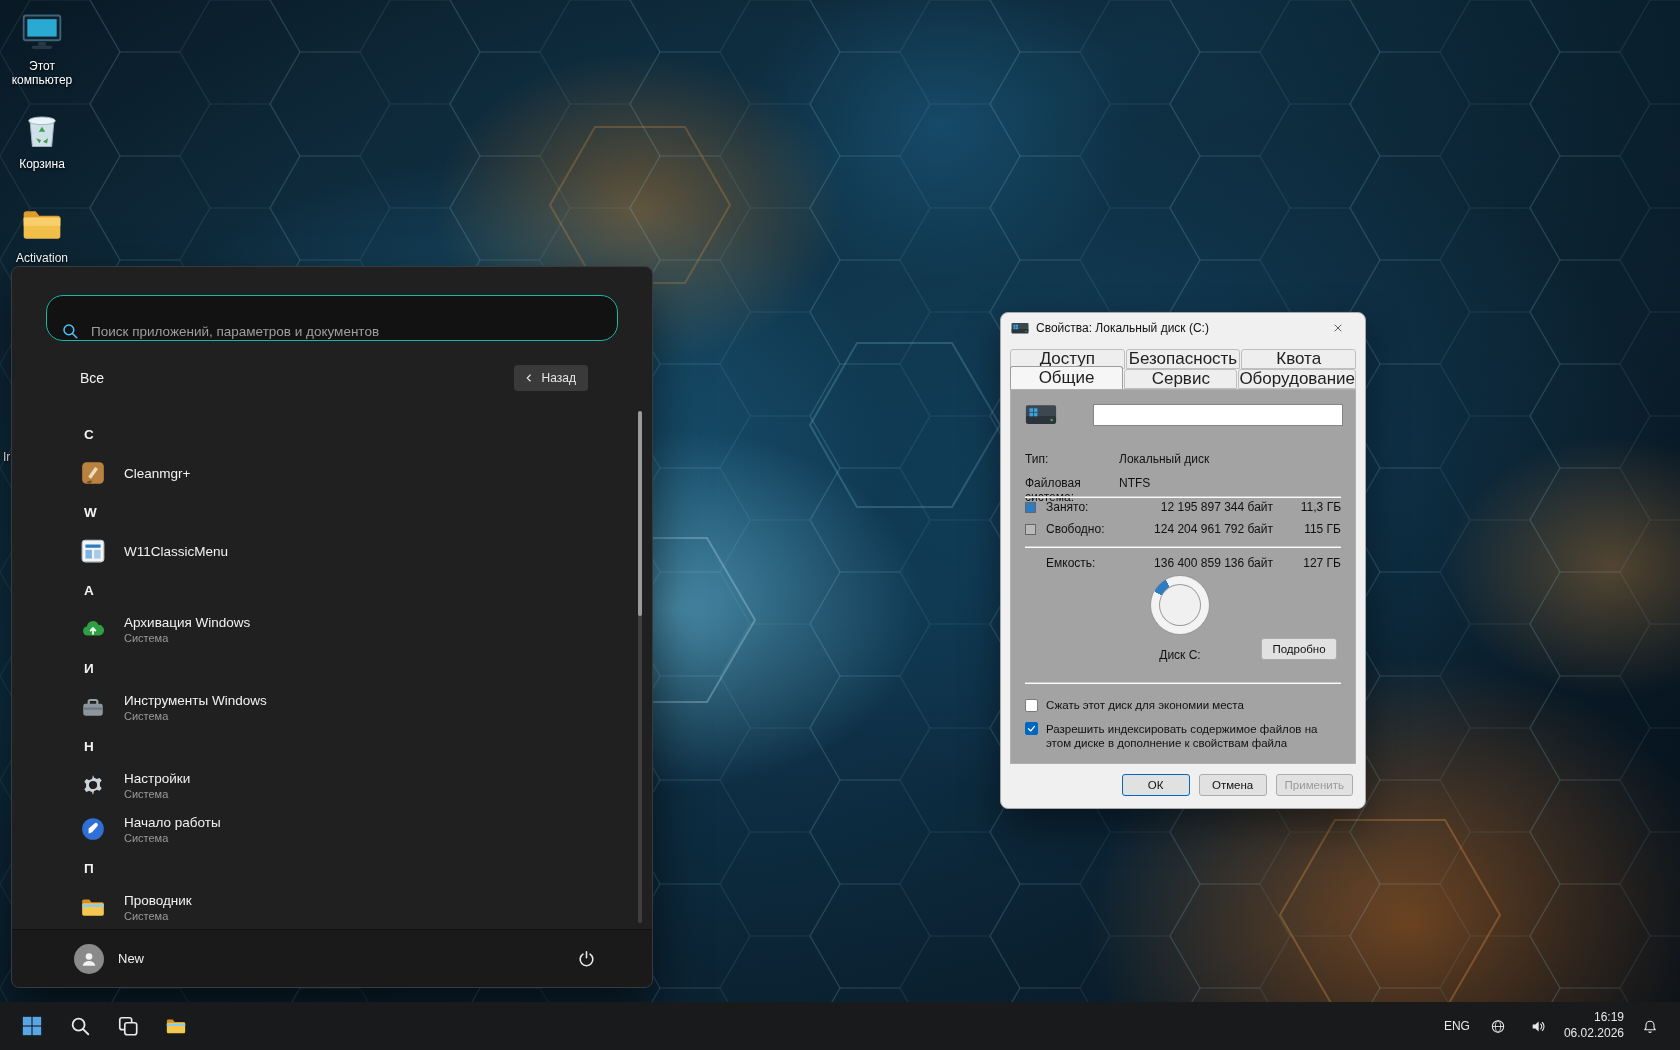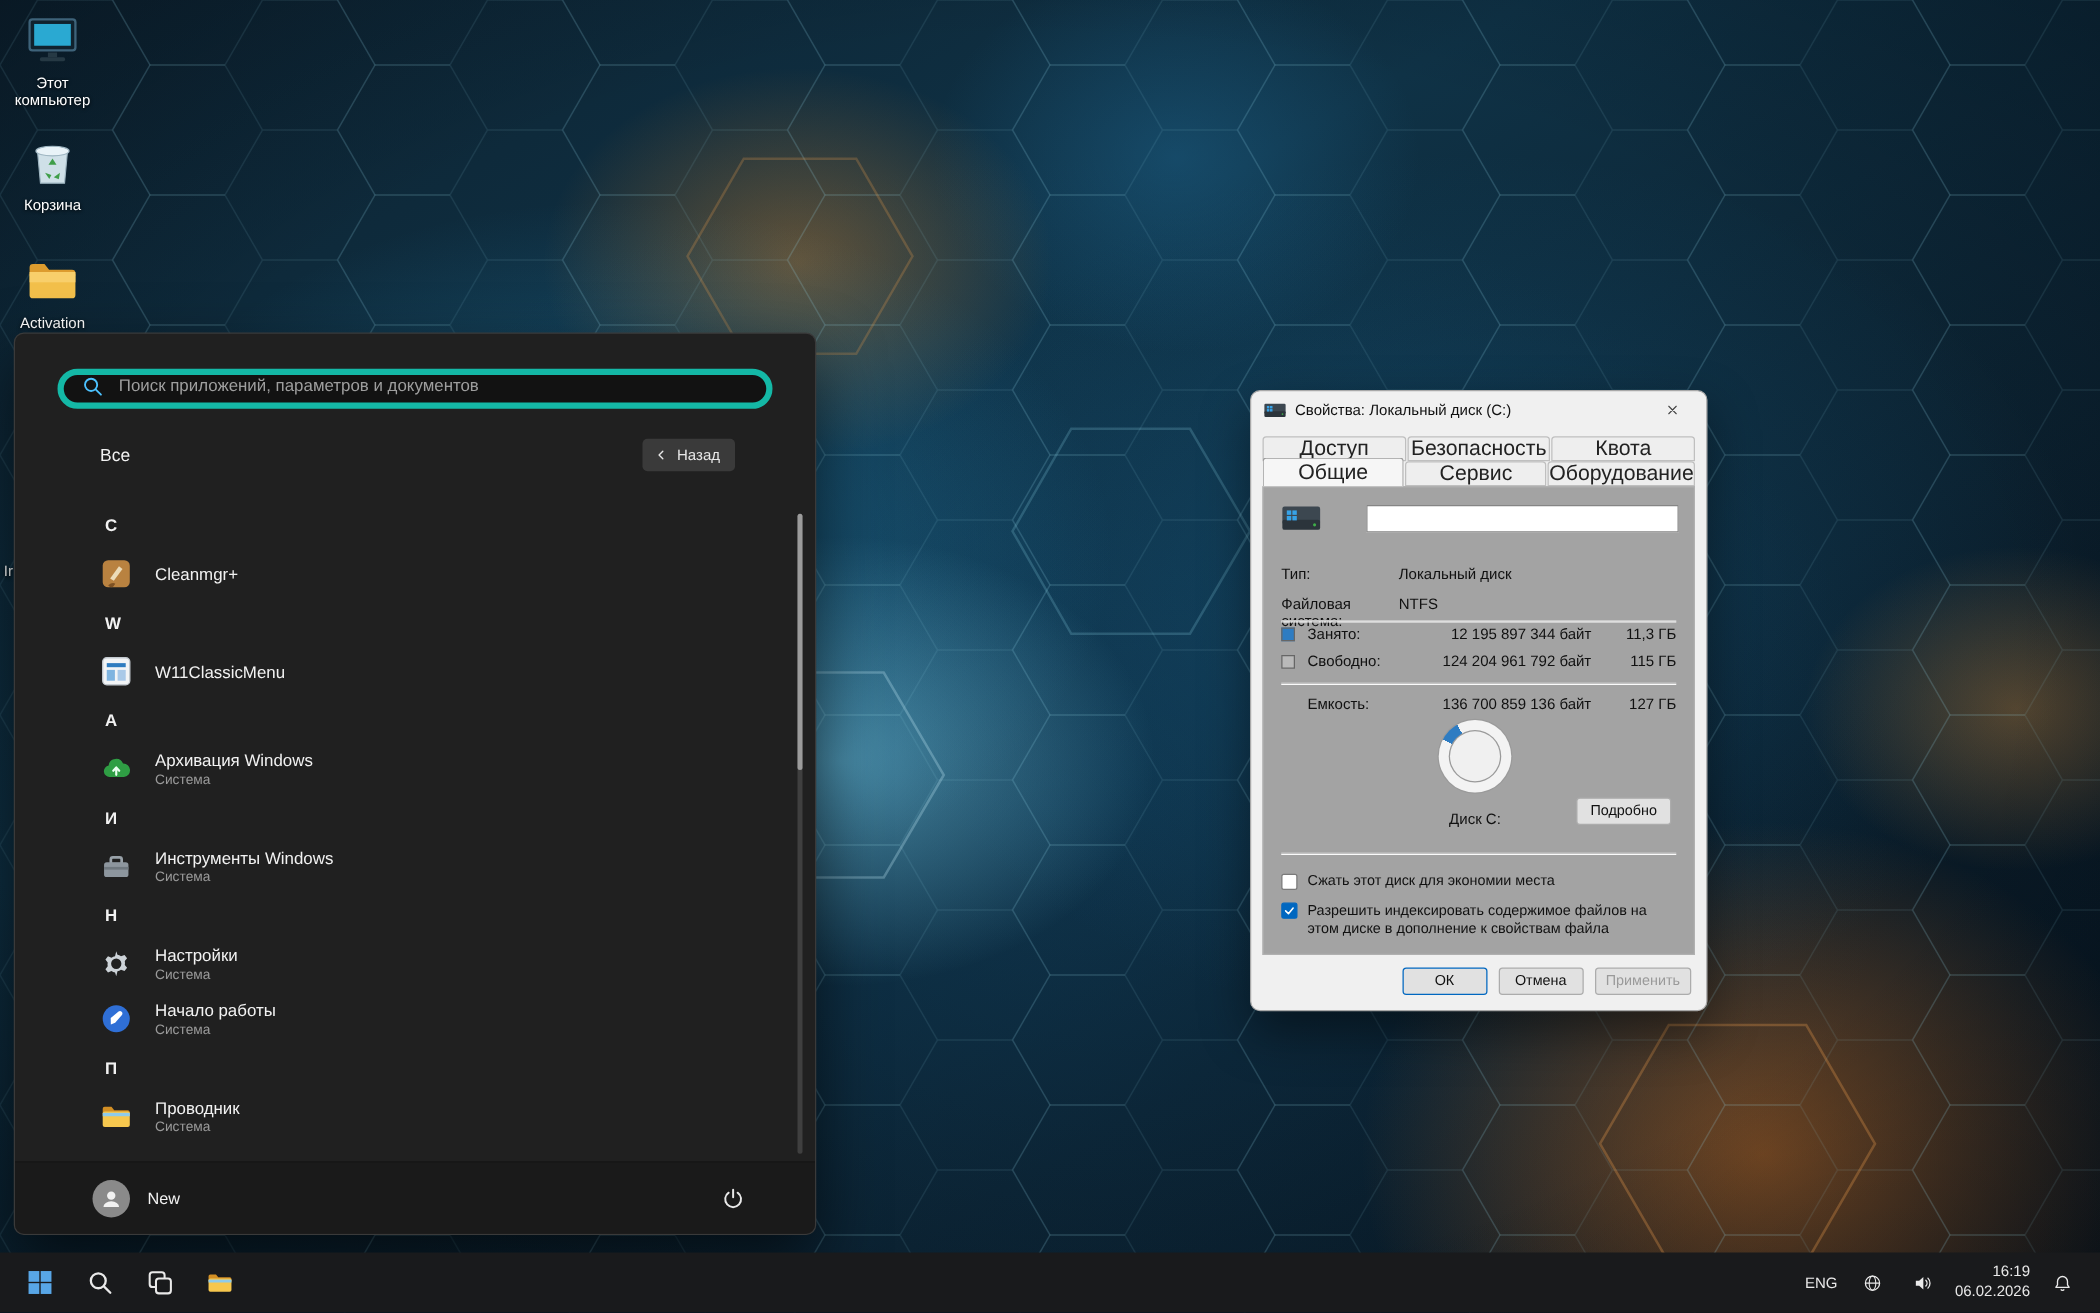--- a/index.html
+++ b/index.html
@@ -33,22 +33,22 @@
   .desk-icon svg { width:44px; height:44px; }
   #di-pc { left:0; top:10px; }
   #di-bin { left:0; top:108px; }
   #di-act { left:0; top:202px; }
   .desk-partial { position:absolute; left:3px; top:450px; z-index:1; color:#fff; font-size:12px; text-shadow:0 1px 3px rgba(0,0,0,.95); }
 
   
   #start-menu { position:absolute; left:11px; top:266px; width:642px; height:722px; z-index:20;
     background:#202020; border:1px solid #3a3a3a; border-radius:8px;
     box-shadow:0 22px 52px rgba(0,0,0,.6); display:flex; flex-direction:column; color:#f2f2f2; }
-  .sm-search { margin:28px 34px 0; height:32px; flex:none; border:5px solid #14b8a6; border-radius:17px; background:#121212;
-    display:flex; align-items:flex-start; padding:0 14px; gap:10px; }
+  .sm-search { margin:28px 34px 0; height:46px; flex:none; border:1px solid #14b8a6; border-radius:17px; background:#121212;
+    display:flex; align-items:flex-end; padding:0 14px; gap:10px; }
   .sm-search svg { width:18px; height:18px; color:#4cc2ff; flex:none; }
   .sm-search input { flex:1; background:transparent; border:0; outline:0; color:#e8e8e8; font-size:13.5px; font-family:inherit; }
   .sm-search input::placeholder { color:#9e9e9e; }
   .sm-header { display:flex; align-items:center; justify-content:space-between; margin:24px 64px 0 68px; flex:none; }
   .sm-all { font-size:14px; font-weight:400;text-align:right; }
   .sm-back { display:flex; align-items:center; gap:7px; background:#3a3a3a; border:0; border-radius:4px;
     color:#e8e8e8; font-size:12px; padding:6px 12px 6px 9px; font-family:inherit; }
   .sm-back svg { width:12px; height:12px; }
   .sm-list { flex:1; margin-top:26px; padding:0 40px 0 56px; overflow:hidden; }
   .sm-letter { height:34px; display:flex; align-items:center; padding-left:16px; font-size:13.5px; font-weight:700; border-radius:6px; }
@@ -455,21 +455,21 @@
       <span class="ul">Свободно:</span>
       <span class="ub">124 204 961 792 байт</span>
       <span class="us">115 ГБ</span>
     </div>
 
     <div class="sep sep2"></div>
 
     <div class="usage u-cap">
       <span class="spacer"></span>
       <span class="ul">Емкость:</span>
-      <span class="ub">136 700 859 136 байт</span>
+      <span class="ub">136 400 859 136 байт</span>
       <span class="us">127 ГБ</span>
     </div>
 
     <div class="donut" style="background: conic-gradient(from 298deg, rgb(46, 124, 194) 0deg, rgb(46, 124, 194) 32.4deg, rgb(243, 243, 243) 32.4deg, rgb(243, 243, 243) 360deg);"></div>
     <div class="disk-name">Диск C:</div>
     <button class="btn details-btn">Подробно</button>
 
     <div class="sep sep3"></div>
 
     <div class="cbrow cbrow1">

